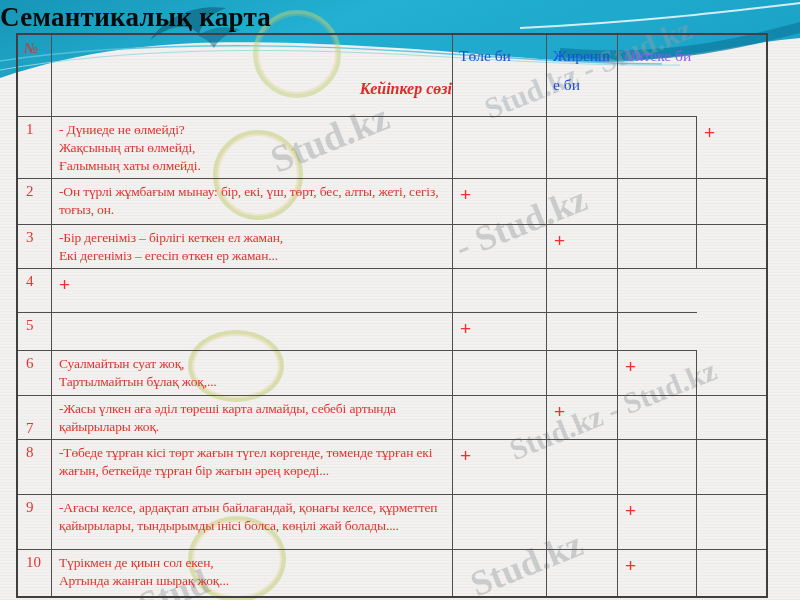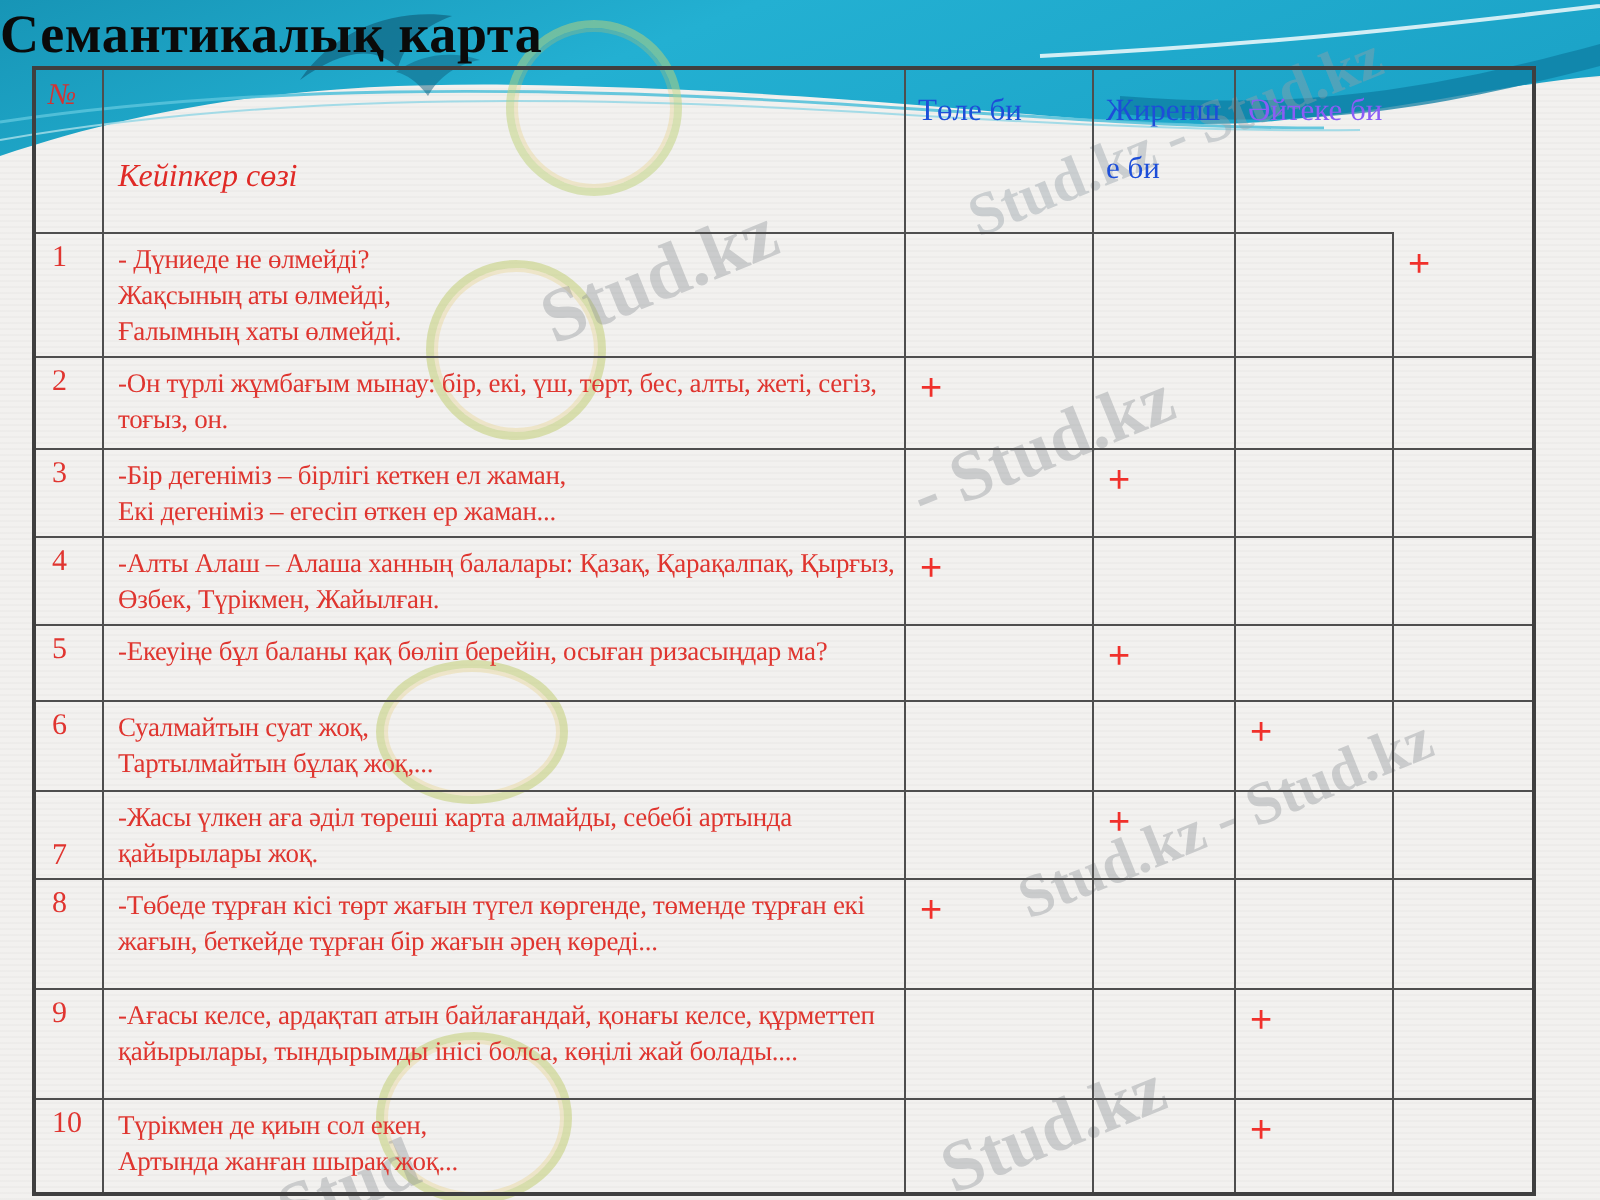--- a/index.html
+++ b/index.html
@@ -42,21 +42,21 @@
   .h-hdr{height:82px}.h-r1{height:62px}.h-r2{height:46px}.h-r3{height:44px}.h-r4{height:44px}
   .h-r5{height:38px}.h-r6{height:45px}.h-r7{height:44px}.h-r8{height:55px}.h-r9{height:55px}.h-r10{height:46px}
   .cell{
     border-right:1px solid #4e4e4e;border-bottom:1px solid #4e4e4e;
     box-sizing:border-box;overflow:hidden;
   }
   .cell:last-child{border-right:none;}
   .trow:last-child .cell{border-bottom:none;}
   .hcell{font-size:15.5px;line-height:29px;color:#1d4ed8;padding:6px 3px 0 6px;word-break:break-word;}
   .hnum{color:#d23434;font-style:italic;font-size:15px;padding:5px 0 0 6px;}
-  .hquote{color:#e02a26;font-weight:normal;font-style:italic;font-size:16px;padding:45px 0 0 7px;}
+  .hquote{color:#e02a26;font-weight:bold;font-style:italic;font-size:16px;padding:45px 0 0 7px;text-align:right;}
   .hl{color:#8b5cf6;font-weight:normal;}
   .num{color:#e03530;font-size:15px;padding:4px 2px 0 8px;}
   .num-low{padding-top:24px;}
   .quote{
     color:#df352f;font-size:13.5px;line-height:18px;letter-spacing:-0.15px;
     padding:4px 3px 0 7px;white-space:pre-line;
   }
   .mark{
     color:#f0302b;font-size:19px;line-height:1;padding:6px 0 0 7px;
     font-family:"Liberation Sans","DejaVu Sans",sans-serif;
@@ -132,31 +132,28 @@
     <div class="cell quote">-Бір дегеніміз – бірлігі кеткен ел жаман,
 Екі дегеніміз – егесіп өткен ер жаман...</div>
     <div class="cell mark"></div>
     <div class="cell mark">+</div>
     <div class="cell mark"></div>
     <div class="cell mark"></div>
   </div>
 
   <div class="trow h-r4">
     <div class="cell num">4</div>
-    <div class="cell quote">-Алты Алаш – Алаша ханның балалары: Қазақ, Қарақалпақ, Қырғыз,
-Өзбек, Түрікмен, Жайылған.</div>
     <div class="cell mark">+</div>
     <div class="cell mark"></div>
     <div class="cell mark"></div>
     <div class="cell mark"></div>
   </div>
 
   <div class="trow h-r5">
     <div class="cell num">5</div>
-    <div class="cell quote">-Екеуіңе бұл баланы қақ бөліп берейін, осыған ризасыңдар ма?</div>
     <div class="cell mark"></div>
     <div class="cell mark">+</div>
     <div class="cell mark"></div>
     <div class="cell mark"></div>
   </div>
 
   <div class="trow h-r6">
     <div class="cell num">6</div>
     <div class="cell quote">Суалмайтын суат жоқ,
 Тартылмайтын бұлақ жоқ,...</div>

